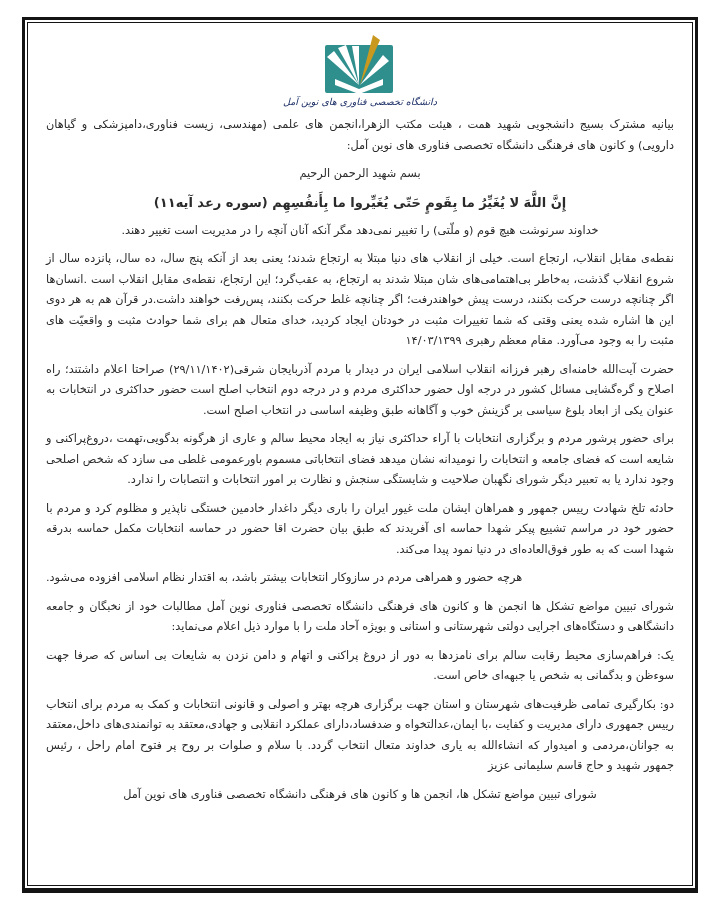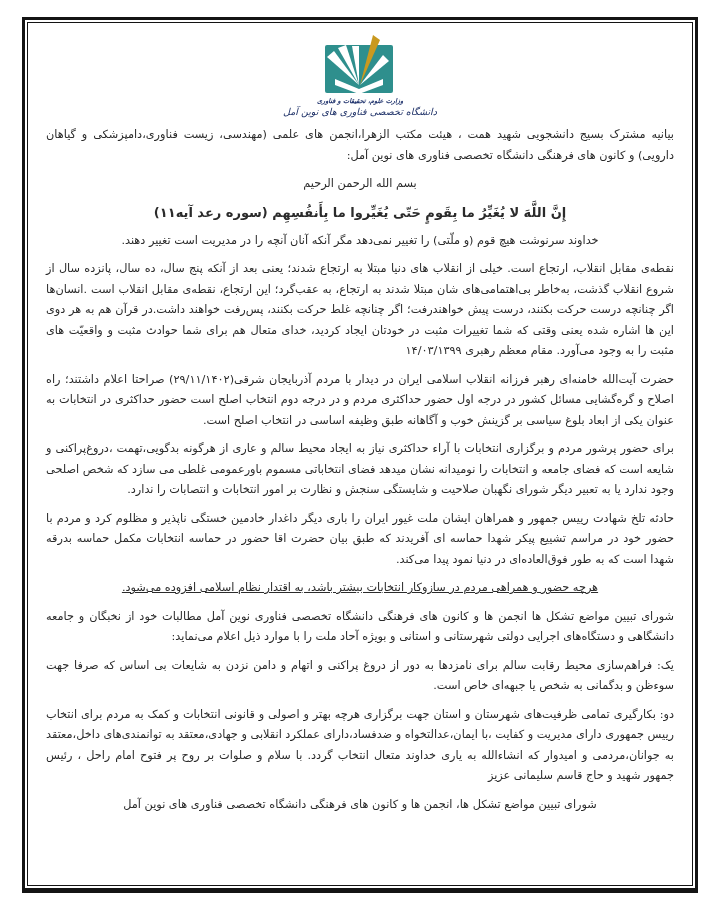--- a/index.html
+++ b/index.html
@@ -72,23 +72,22 @@
     margin: 7px 0;
   }
   .verse {
     font-weight: bold;
     font-size: 13px;
     margin: 9px 0 8px 0;
   }
   .rtl-line {
     font-size: 11.3px;
     line-height: 20.5px;
-    text-align: center;
+    text-align: left;
     margin: 8px 0;
-    text-decoration: underline;
   }
 </style>
 </head>
 <body>
 
 <div class="frame">
   <div class="frame-inner">
 
     <div class="logo-block">
       <svg class="logo-svg" width="78" height="62" viewBox="0 0 78 62">
@@ -98,27 +97,26 @@
           <polygon points="38,52 6,24 13,18" fill="#ffffff"></polygon>
           <polygon points="38,52 17,15 25,12" fill="#ffffff"></polygon>
           <polygon points="38,52 31,13 38,13" fill="#ffffff"></polygon>
           <polygon points="39,52 62,22 68,28" fill="#ffffff"></polygon>
 
           <polygon points="39,52 52,2 59,7" fill="#c9991f"></polygon>
 
           <path d="M14 46 L38 56 L62 46 L62 52 L38 61 L14 52 Z" fill="#ffffff"></path>
         </g>
       </svg>
-      <div class="logo-line1">وزارت علوم، تحقیقات و فناوری</div>
       <div class="logo-line2">دانشگاه تخصصی فناوری های نوین آمل</div>
     </div>
 
     <p class="para">بیانیه مشترک بسیج دانشجویی شهید همت ، هیئت مکتب الزهرا،انجمن های علمی (مهندسی، زیست فناوری،دامپزشکی و گیاهان دارویی) و کانون های فرهنگی دانشگاه تخصصی فناوری های نوین آمل:</p>
 
-    <p class="center">بسم الله الرحمن الرحیم</p>
+    <p class="center">بسم شهید الرحمن الرحیم</p>
 
     <p class="center verse">إِنَّ اللَّهَ لا یُغَیِّرُ ما بِقَومٍ حَتّی یُغَیِّروا ما بِأَنفُسِهِم (سوره رعد آیه۱۱)</p>
 
     <p class="center">خداوند سرنوشت هیچ قوم (و ملّتی) را تغییر نمی‌دهد مگر آنکه آنان آنچه را در مدیریت است تغییر دهند.</p>
 
     <p class="para">نقطه‌ی مقابل انقلاب، ارتجاع است. خیلی از انقلاب های دنیا مبتلا به ارتجاع شدند؛ یعنی بعد از آنکه پنج سال، ده سال، پانزده سال از شروع انقلاب گذشت، به‌خاطر بی‌اهتمامی‌های شان مبتلا شدند به ارتجاع، به عقب‌گرد؛ این ارتجاع، نقطه‌ی مقابل انقلاب است .انسان‌ها اگر چنانچه درست حرکت بکنند، درست پیش خواهندرفت؛ اگر چنانچه غلط حرکت بکنند، پس‌رفت خواهند داشت.در قرآن هم به هر دوی این ها اشاره شده یعنی وقتی که شما تغییرات مثبت در خودتان ایجاد کردید، خدای متعال هم برای شما حوادث مثبت و واقعیّت های مثبت را به وجود می‌آورد.    مقام معظم رهبری ۱۴/۰۳/۱۳۹۹</p>
 
     <p class="para">حضرت آیت‌الله خامنه‌ای رهبر فرزانه انقلاب اسلامی ایران در دیدار با مردم آذربایجان شرقی(۲۹/۱۱/۱۴۰۲) صراحتا اعلام داشتند؛ راه اصلاح و گره‌گشایی مسائل کشور در درجه اول حضور حداکثری مردم و در درجه دوم انتخاب اصلح است حضور حداکثری در انتخابات به عنوان یکی از ابعاد بلوغ سیاسی بر گزینش خوب و آگاهانه طبق وظیفه اساسی در انتخاب اصلح است.</p>
 
     <p class="para">برای حضور پرشور مردم و برگزاری انتخابات با آراء حداکثری نیاز به ایجاد محیط سالم و عاری از هرگونه بدگویی،تهمت ،دروغ‌پراکنی و شایعه است که فضای جامعه و انتخابات را نومیدانه نشان میدهد فضای انتخاباتی مسموم باورعمومی غلطی می سازد که شخص اصلحی وجود ندارد یا به تعبیر  دیگر شورای نگهبان صلاحیت و شایستگی سنجش و نظارت بر امور انتخابات و انتصابات را ندارد.</p>

